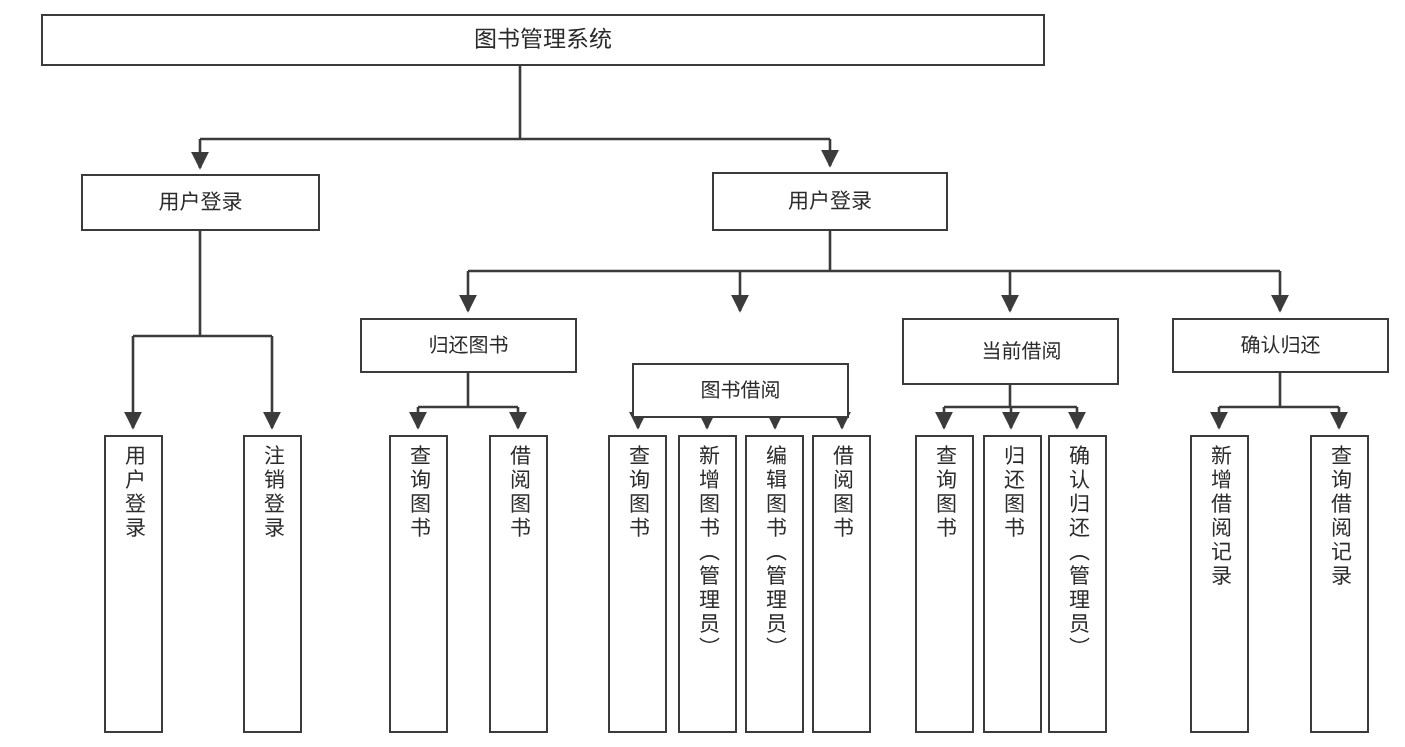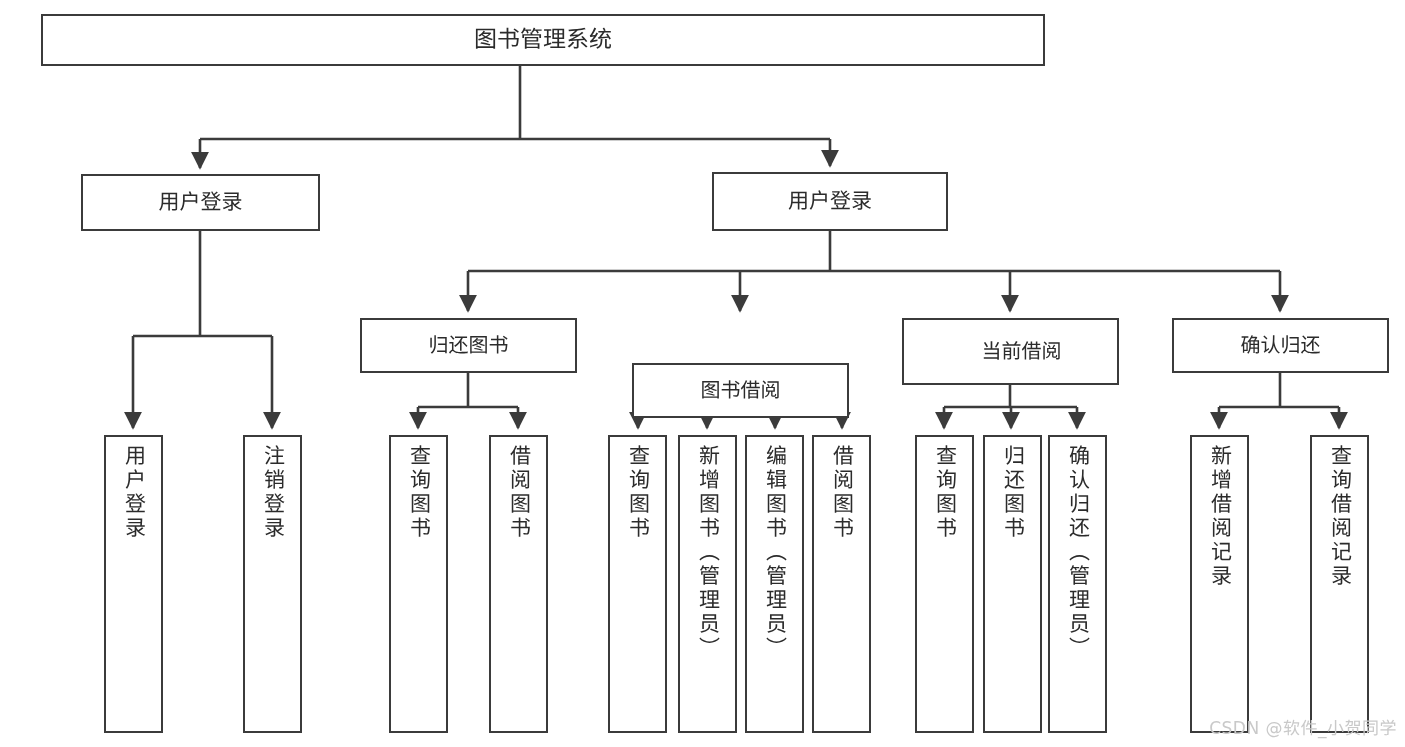--- a/index.html
+++ b/index.html
@@ -196,15 +196,14 @@
     <span class="label">确认归还（管理员）</span>
   </div>
 
   <div class="node vert" style="left:1190px; top:435px; width:59px; height:298px;">
     <span class="label">新增借阅记录</span>
   </div>
   <div class="node vert" style="left:1310px; top:435px; width:59px; height:298px;">
     <span class="label">查询借阅记录</span>
   </div>
 
-  <div class="watermark">CSDN @软件_小贺同学</div>
 
 </div>
 
 </body></html>

